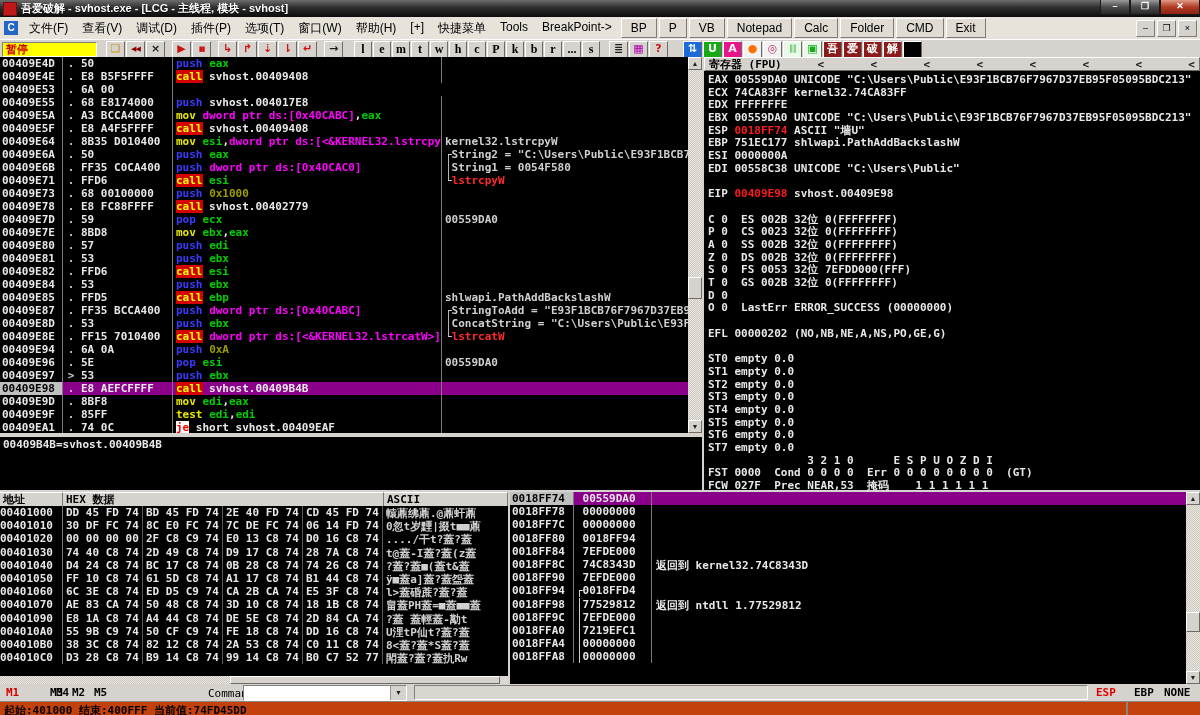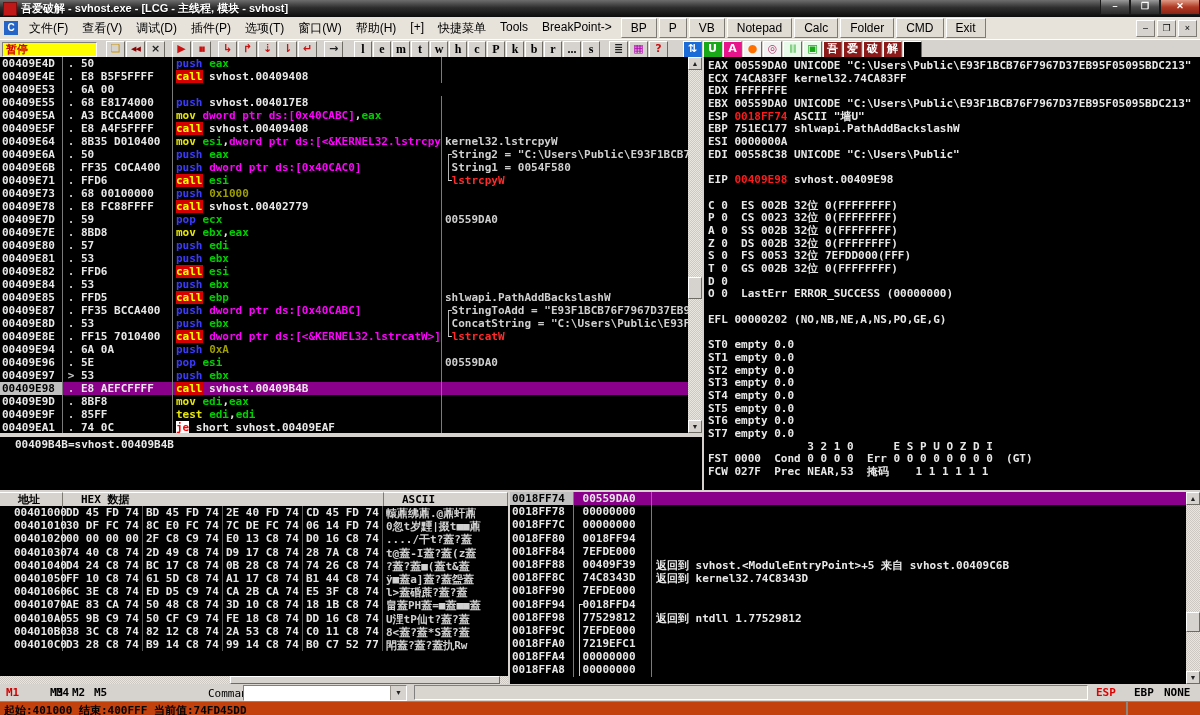--- a/index.html
+++ b/index.html
@@ -70,40 +70,40 @@
   #disasm-scroll{position:absolute;left:688px;top:57px;width:14px;height:376px}
   .sbarrow{width:14px;height:13px;background:#d6d3ce;border:1px solid;border-color:#fff #6e6a64 #6e6a64 #fff;
     box-sizing:border-box;font-size:7px;text-align:center;line-height:11px;color:#222}
   .sbthumb{position:absolute;left:0;width:14px;background:#d6d3ce;border:1px solid;
     border-color:#fff #6e6a64 #6e6a64 #fff;box-sizing:border-box}
   .sbarrow.bottom{position:absolute;bottom:0}
 
   
   #info-pane{position:absolute;left:0;top:435px;width:702px;height:55px;background:#000;
     border-top:2px solid #d6d3ce;box-sizing:border-box}
-  #info-line{color:#e8e8e8;font:bold 11px "DejaVu Sans Mono",monospace;padding:1px 15px;white-space:pre}
+  #info-line{color:#e8e8e8;font:bold 11px "DejaVu Sans Mono",monospace;padding:1px 3px;white-space:pre}
 
   
   #reg-pane{position:absolute;left:704px;top:57px;width:496px;height:433px;background:#000}
   #reg-header{height:14px;background:#d6d3ce;color:#000;display:flex;align-items:center;
     font:bold 11px "DejaVu Sans Mono",monospace;padding:0 4px;border:1px solid;
     border-color:#fff #6e6a64 #6e6a64 #fff;box-sizing:border-box}
   #reg-carets{flex:1;text-align:right;white-space:pre;color:#222;margin-left:20px;overflow:hidden}
   #reg-lines{padding:3px 0 0 4px;font:bold 11px "DejaVu Sans Mono",monospace;white-space:pre;overflow:hidden}
   .regline{height:12.7px;line-height:12.7px}
 
   
   #dump-pane{position:absolute;left:0;top:492px;width:508px;height:192px;background:#000;overflow:hidden}
   #dump-header{height:14px;background:#d6d3ce;color:#000;display:flex;
     font:bold 11px "DejaVu Sans Mono",monospace;line-height:14px}
-  .hdr-cell{box-sizing:border-box;border-right:1px solid #7e7a74;border-top:1px solid #fff;padding-left:18px}
+  .hdr-cell{box-sizing:border-box;border-right:1px solid #7e7a74;border-top:1px solid #fff;padding-left:3px}
   #hdr-addr{width:63px}#hdr-hex{width:321px}#hdr-ascii{flex:1}
   #dump-rows{height:170px;overflow:hidden}
   .hxrow{display:flex;height:13.2px;line-height:13.2px;font:bold 11px "DejaVu Sans Mono",monospace;white-space:pre}
-  .hxaddr{width:63px;flex:none;color:#e8e8e8;border-right:1px solid #7a7a7a;box-sizing:border-box;padding-left:14px}
+  .hxaddr{width:63px;flex:none;color:#e8e8e8;border-right:1px solid #7a7a7a;box-sizing:border-box;padding-left:0}
   .hxgrp{width:80px;flex:none;color:#e8e8e8;border-right:1px solid #5a5a5a;box-sizing:border-box;padding-left:3px;overflow:hidden}
   .hxascii{flex:1;color:#d0d0d0;padding-left:3px;overflow:hidden}
   #dump-hscroll{position:absolute;left:0;bottom:0;width:508px;height:8px}
   #dump-hthumb{position:absolute;top:0;height:8px;background:#d6d3ce;border:1px solid;
     border-color:#fff #6e6a64 #6e6a64 #fff;box-sizing:border-box}
 
   
   #stack-pane{position:absolute;left:510px;top:492px;width:690px;height:192px;background:#000;overflow:hidden}
   #stack-rows{position:absolute;left:0;top:0;width:676px}
   .strow{display:flex;height:13.2px;line-height:13.2px;font:bold 11px "DejaVu Sans Mono",monospace;white-space:pre}
@@ -268,55 +268,59 @@
     <div class="sbarrow">▲</div>
     <div class="sbthumb" style="top:220px;height:22px"></div>
     <div class="sbarrow bottom">▼</div>
   </div>
 
   <div id="info-pane">
     <div id="info-line">00409B4B=svhost.00409B4B</div>
   </div>
 
   <div id="reg-pane">
+    <div id="reg-header">
+      <span>寄存器 (FPU)</span>
+      <span id="reg-carets">&lt;       &lt;       &lt;       &lt;       &lt;       &lt;       &lt;       &lt;</span>
+    </div>
     <div id="reg-lines"><div class="regline"><span class="t-w">EAX 00559DA0 UNICODE "C:\Users\Public\E93F1BCB76F7967D37EB95F05095BDC213"</span></div><div class="regline"><span class="t-w">ECX 74CA83FF kernel32.74CA83FF</span></div><div class="regline"><span class="t-w">EDX FFFFFFFE</span></div><div class="regline"><span class="t-w">EBX 00559DA0 UNICODE "C:\Users\Public\E93F1BCB76F7967D37EB95F05095BDC213"</span></div><div class="regline"><span class="t-w">ESP </span><span class="t-red">0018FF74</span><span class="t-w"> ASCII "墙U"</span></div><div class="regline"><span class="t-w">EBP 751EC177 shlwapi.PathAddBackslashW</span></div><div class="regline"><span class="t-w">ESI 0000000A</span></div><div class="regline"><span class="t-w">EDI 00558C38 UNICODE "C:\Users\Public"</span></div><div class="regline"></div><div class="regline"><span class="t-w">EIP </span><span class="t-red">00409E98</span><span class="t-w"> svhost.00409E98</span></div><div class="regline"></div><div class="regline"><span class="t-w">C 0  ES 002B 32位 0(FFFFFFFF)</span></div><div class="regline"><span class="t-w">P 0  CS 0023 32位 0(FFFFFFFF)</span></div><div class="regline"><span class="t-w">A 0  SS 002B 32位 0(FFFFFFFF)</span></div><div class="regline"><span class="t-w">Z 0  DS 002B 32位 0(FFFFFFFF)</span></div><div class="regline"><span class="t-w">S 0  FS 0053 32位 7EFDD000(FFF)</span></div><div class="regline"><span class="t-w">T 0  GS 002B 32位 0(FFFFFFFF)</span></div><div class="regline"><span class="t-w">D 0</span></div><div class="regline"><span class="t-w">O 0  LastErr ERROR_SUCCESS (00000000)</span></div><div class="regline"></div><div class="regline"><span class="t-w">EFL 00000202 (NO,NB,NE,A,NS,PO,GE,G)</span></div><div class="regline"></div><div class="regline"><span class="t-w">ST0 empty 0.0</span></div><div class="regline"><span class="t-w">ST1 empty 0.0</span></div><div class="regline"><span class="t-w">ST2 empty 0.0</span></div><div class="regline"><span class="t-w">ST3 empty 0.0</span></div><div class="regline"><span class="t-w">ST4 empty 0.0</span></div><div class="regline"><span class="t-w">ST5 empty 0.0</span></div><div class="regline"><span class="t-w">ST6 empty 0.0</span></div><div class="regline"><span class="t-w">ST7 empty 0.0</span></div><div class="regline"><span class="t-w">               3 2 1 0      E S P U O Z D I</span></div><div class="regline"><span class="t-w">FST 0000  Cond 0 0 0 0  Err 0 0 0 0 0 0 0 0  (GT)</span></div><div class="regline"><span class="t-w">FCW 027F  Prec NEAR,53  掩码    1 1 1 1 1 1</span></div></div>
   </div>
 
   <div id="dump-pane">
     <div id="dump-header">
       <div class="hdr-cell" id="hdr-addr">地址</div>
       <div class="hdr-cell" id="hdr-hex">HEX 数据</div>
       <div class="hdr-cell" id="hdr-ascii">ASCII</div>
     </div>
     <div id="dump-rows">
         <div class="hxrow"><span class="hxaddr">00401000</span><span class="hxgrp">DD 45 FD 74</span><span class="hxgrp">BD 45 FD 74</span><span class="hxgrp">2E 40 FD 74</span><span class="hxgrp">CD 45 FD 74</span><span class="hxascii">轅薡绋薡.@薡虷薡</span></div>
         <div class="hxrow"><span class="hxaddr">00401010</span><span class="hxgrp">30 DF FC 74</span><span class="hxgrp">8C E0 FC 74</span><span class="hxgrp">7C DE FC 74</span><span class="hxgrp">06 14 FD 74</span><span class="hxascii">0忽t岁黫|掇t■■薡</span></div>
         <div class="hxrow"><span class="hxaddr">00401020</span><span class="hxgrp">00 00 00 00</span><span class="hxgrp">2F C8 C9 74</span><span class="hxgrp">E0 13 C8 74</span><span class="hxgrp">D0 16 C8 74</span><span class="hxascii">..../干t?蓋?蓋</span></div>
         <div class="hxrow"><span class="hxaddr">00401030</span><span class="hxgrp">74 40 C8 74</span><span class="hxgrp">2D 49 C8 74</span><span class="hxgrp">D9 17 C8 74</span><span class="hxgrp">28 7A C8 74</span><span class="hxascii">t@蓋-I蓋?蓋(z蓋</span></div>
         <div class="hxrow"><span class="hxaddr">00401040</span><span class="hxgrp">D4 24 C8 74</span><span class="hxgrp">BC 17 C8 74</span><span class="hxgrp">0B 28 C8 74</span><span class="hxgrp">74 26 C8 74</span><span class="hxascii">?蓋?蓋■(蓋t&amp;蓋</span></div>
         <div class="hxrow"><span class="hxaddr">00401050</span><span class="hxgrp">FF 10 C8 74</span><span class="hxgrp">61 5D C8 74</span><span class="hxgrp">A1 17 C8 74</span><span class="hxgrp">B1 44 C8 74</span><span class="hxascii">ÿ■蓋a]蓋?蓋盌蓋</span></div>
         <div class="hxrow"><span class="hxaddr">00401060</span><span class="hxgrp">6C 3E C8 74</span><span class="hxgrp">ED D5 C9 74</span><span class="hxgrp">CA 2B CA 74</span><span class="hxgrp">E5 3F C8 74</span><span class="hxascii">l&gt;蓋碈蔗?蓋?蓋</span></div>
         <div class="hxrow"><span class="hxaddr">00401070</span><span class="hxgrp">AE 83 CA 74</span><span class="hxgrp">50 48 C8 74</span><span class="hxgrp">3D 10 C8 74</span><span class="hxgrp">18 1B C8 74</span><span class="hxascii">畠蓋PH蓋=■蓋■■蓋</span></div>
+        <div class="hxrow"><span class="hxaddr">00401090</span><span class="hxgrp">E8 1A C8 74</span><span class="hxgrp">A4 44 C8 74</span><span class="hxgrp">DE 5E C8 74</span><span class="hxgrp">2D 84 CA 74</span><span class="hxascii">?蓋 蓋輕蓋-勱t</span></div>
         <div class="hxrow"><span class="hxaddr">004010A0</span><span class="hxgrp">55 9B C9 74</span><span class="hxgrp">50 CF C9 74</span><span class="hxgrp">FE 18 C8 74</span><span class="hxgrp">DD 16 C8 74</span><span class="hxascii">U浬tP仙t?蓋?蓋</span></div>
         <div class="hxrow"><span class="hxaddr">004010B0</span><span class="hxgrp">38 3C C8 74</span><span class="hxgrp">82 12 C8 74</span><span class="hxgrp">2A 53 C8 74</span><span class="hxgrp">C0 11 C8 74</span><span class="hxascii">8&lt;蓋?蓋*S蓋?蓋</span></div>
         <div class="hxrow"><span class="hxaddr">004010C0</span><span class="hxgrp">D3 28 C8 74</span><span class="hxgrp">B9 14 C8 74</span><span class="hxgrp">99 14 C8 74</span><span class="hxgrp">B0 C7 52 77</span><span class="hxascii">閗蓋?蓋?蓋扏Rw</span></div>
       </div>
     <div id="dump-hscroll" class="sbtrack">
       <div id="dump-hthumb" style="left:230px;width:270px"></div>
     </div>
   </div>
 
   <div id="stack-pane">
     <div id="stack-rows">
         <div class="strow hl"><div class="staddr">0018FF74</div><div class="stval"> 00559DA0</div></div>
         <div class="strow"><div class="staddr">0018FF78</div><div class="stval"> 00000000</div><div class="stcmt"></div></div>
         <div class="strow"><div class="staddr">0018FF7C</div><div class="stval"> 00000000</div><div class="stcmt"></div></div>
         <div class="strow"><div class="staddr">0018FF80</div><div class="stval"> 0018FF94</div><div class="stcmt"></div></div>
         <div class="strow"><div class="staddr">0018FF84</div><div class="stval"> 7EFDE000</div><div class="stcmt"></div></div>
-        <div class="strow"><div class="staddr">0018FF88</div><div class="stval"> 00409F39</div><div class="stcmt">返回到 svhost.&lt;ModuleEntryPoint&gt;+5 来自 svhost.00409C6B</div></div>
         <div class="strow"><div class="staddr">0018FF8C</div><div class="stval"> 74C8343D</div><div class="stcmt">返回到 kernel32.74C8343D</div></div>
         <div class="strow"><div class="staddr">0018FF90</div><div class="stval"> 7EFDE000</div><div class="stcmt"></div></div>
         <div class="strow"><div class="staddr">0018FF94</div><div class="stval">┌0018FFD4</div><div class="stcmt"></div></div>
         <div class="strow"><div class="staddr">0018FF98</div><div class="stval">│77529812</div><div class="stcmt">返回到 ntdll_1.77529812</div></div>
         <div class="strow"><div class="staddr">0018FF9C</div><div class="stval">│7EFDE000</div><div class="stcmt"></div></div>
         <div class="strow"><div class="staddr">0018FFA0</div><div class="stval">│7219EFC1</div><div class="stcmt"></div></div>
         <div class="strow"><div class="staddr">0018FFA4</div><div class="stval">│00000000</div><div class="stcmt"></div></div>
         <div class="strow"><div class="staddr">0018FFA8</div><div class="stval">│00000000</div><div class="stcmt"></div></div>
       </div>
     <div id="stack-scroll" class="sbtrack">

